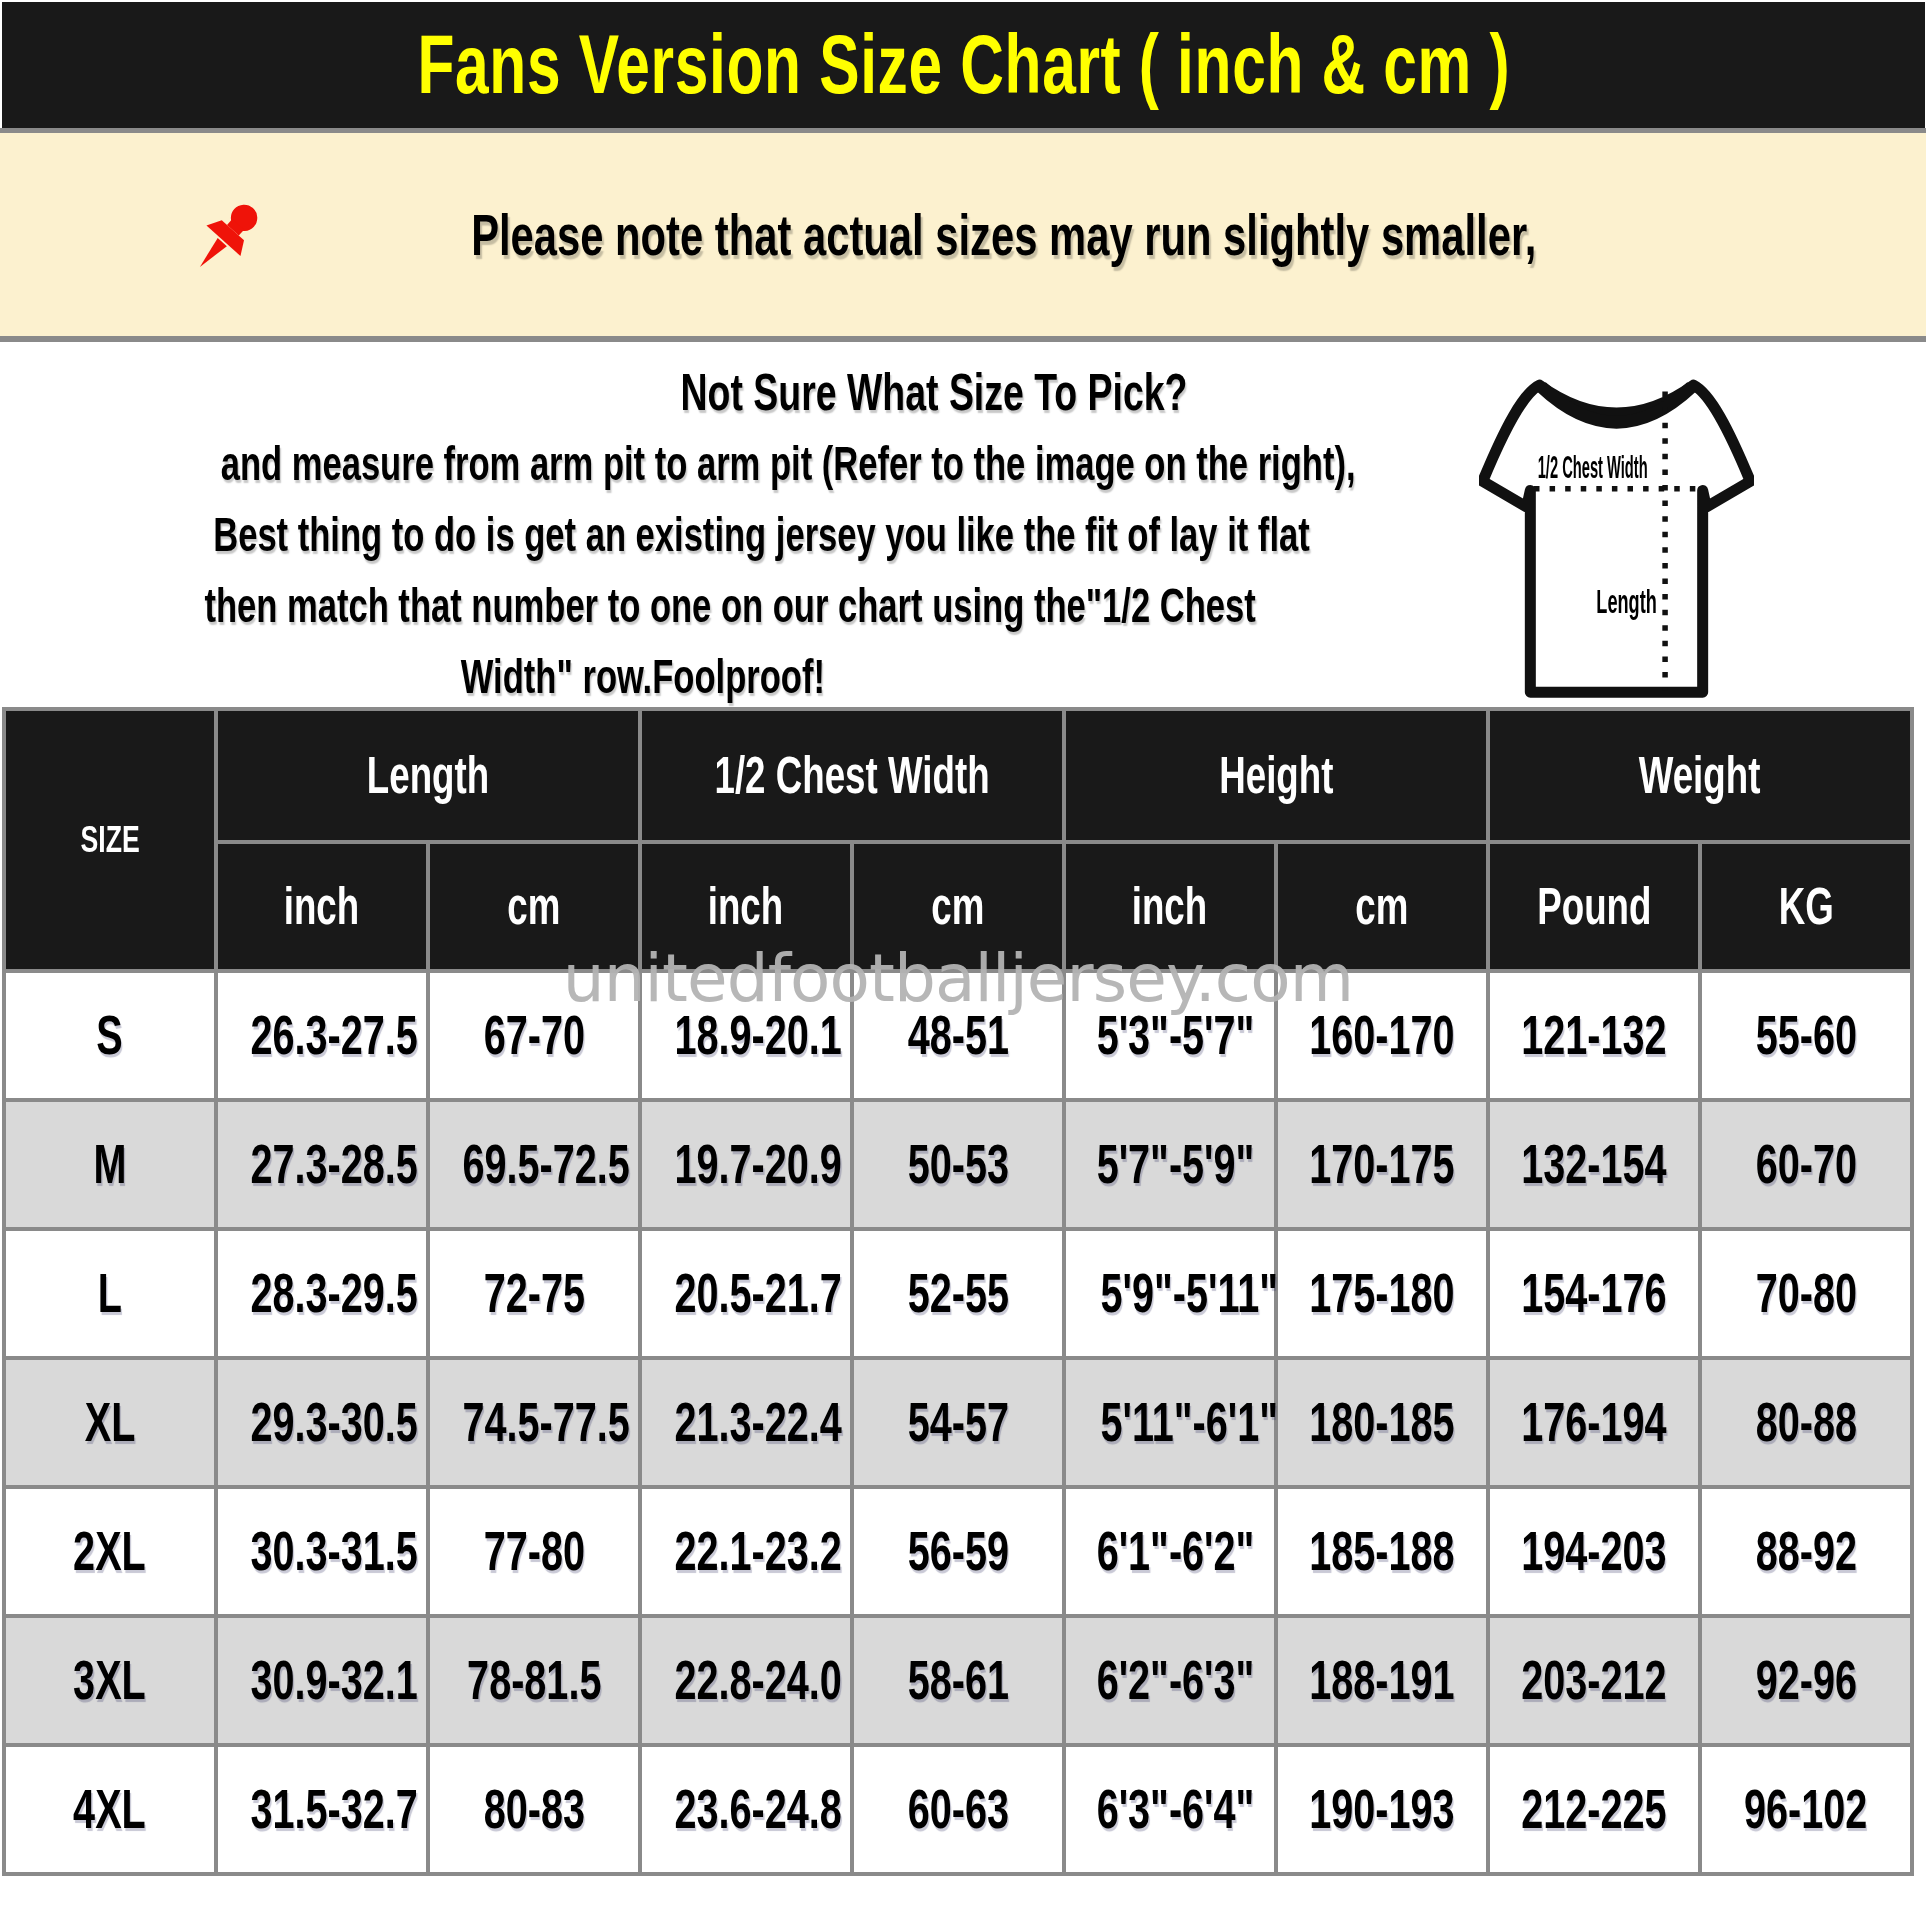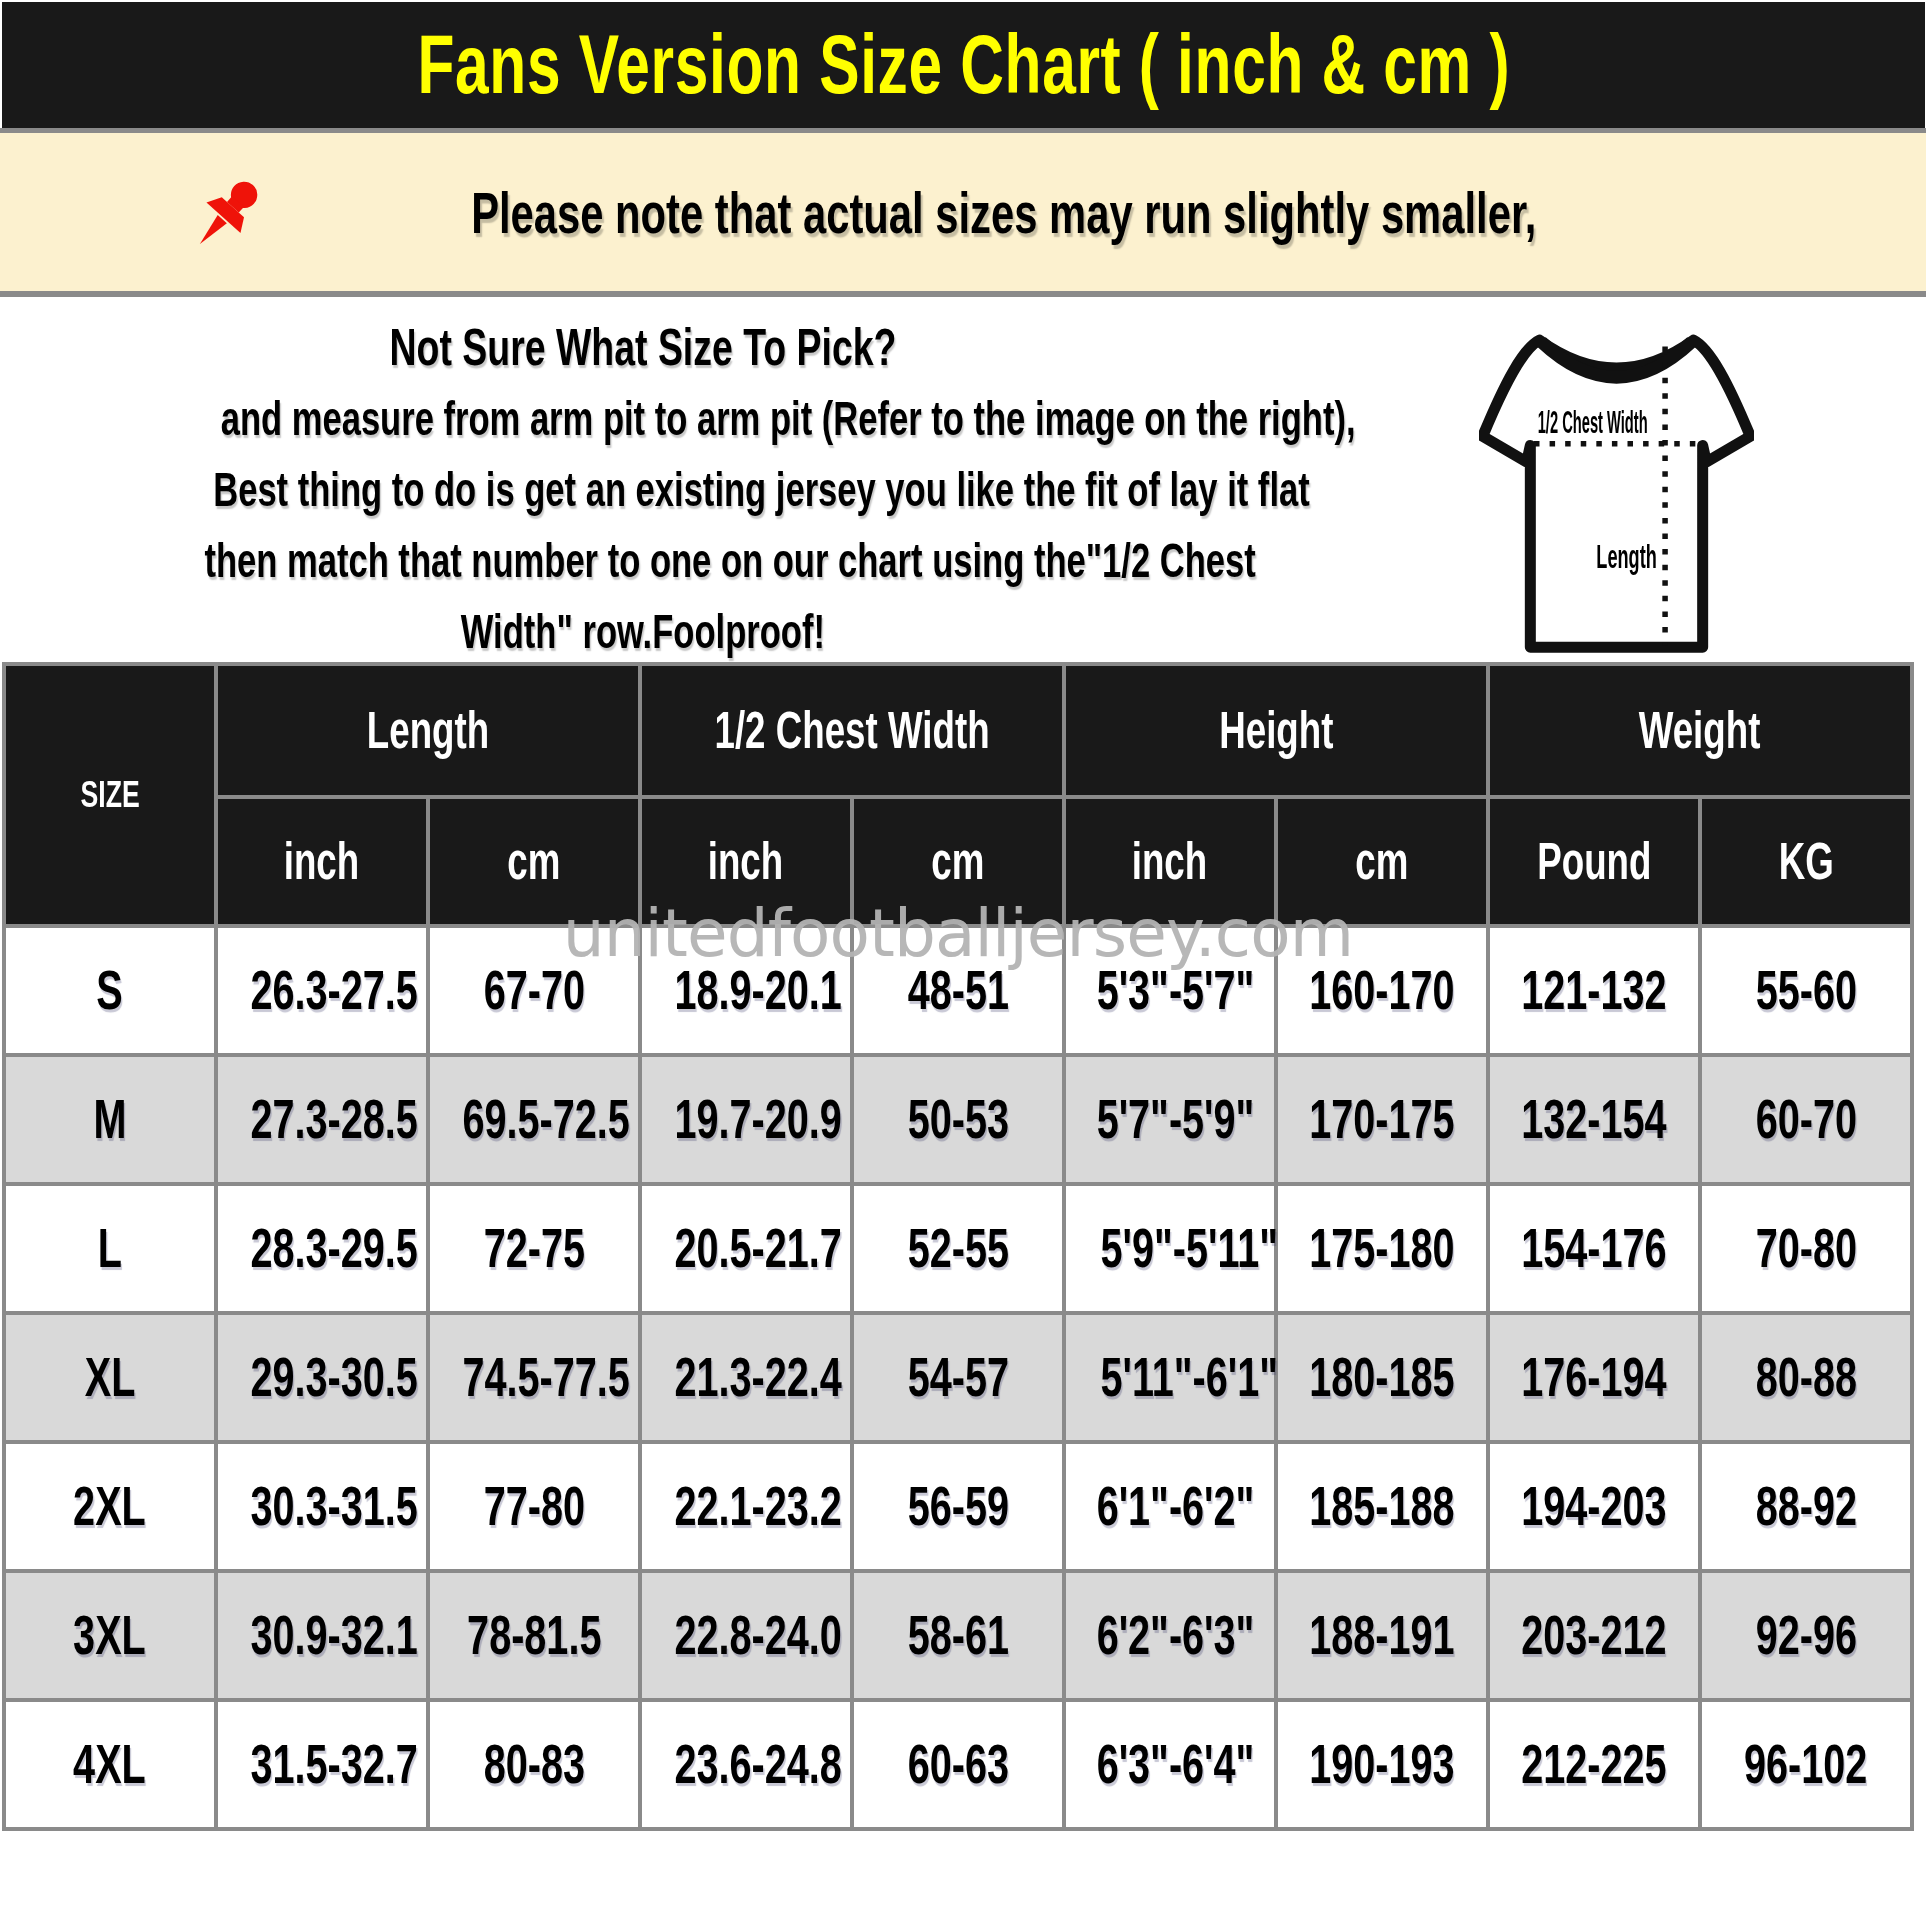--- a/index.html
+++ b/index.html
@@ -9,32 +9,32 @@
   }
   
   .cx{display:inline-block;transform:scaleX(.72);transform-origin:50% 50%;
       white-space:nowrap;font-weight:bold;}
   
   .title-bar{margin:1.8px 1.8px 0;height:126px;background:#191919;
     display:flex;align-items:center;justify-content:center;}
   .title-bar h1{margin:0;font-size:84px;color:#ffff00;font-weight:bold;letter-spacing:0.9px;}
   .divider{height:5.5px;background:#8a8a8a;}
   
-  .note{height:158px;background:#fcf1cf;display:flex;flex-direction:column;
+  .note{height:203px;background:#fcf1cf;display:flex;flex-direction:column;
     align-items:center;justify-content:center;gap:24px;}
   .note-line{font-size:58px;font-weight:bold;display:flex;align-items:center;
     text-shadow:2.8px 3.7px 1.8px rgba(0,0,0,.22);}
   .pin-svg{width:88px;height:88px;margin-right:-7.3px;transform:translateY(1.8px);}
   .hl{color:#ff0000;}
   .arrows{font-family:"DejaVu Sans",sans-serif;letter-spacing:24px;margin-left:24px;
     font-weight:bold;}
   
   .instructions{height:365px;position:relative;background:#fff;}
   .inst-text{position:absolute;left:0;top:14.7px;width:1286px;text-align:center;}
-  .inst-heading{font-size:52px;line-height:72px;text-shadow:1.8px 2.8px 1.8px rgba(0,0,0,.22);}
+  .inst-heading{font-size:52px;line-height:72px;text-shadow:1.8px 2.8px 1.8px rgba(0,0,0,.22);text-align:right;}
   .inst-line{font-size:48px;line-height:71px;text-shadow:1.8px 2.8px 1.8px rgba(0,0,0,.22);}
   .tee-svg{position:absolute;right:173px;top:27.5px;}
   
   .table-wrap{position:relative;margin:0 13px 0 1.8px;}
   table{width:100%;border-collapse:collapse;table-layout:fixed;}
   th,td{border:4.6px solid #8a8a8a;text-align:center;vertical-align:middle;padding:0;}
   thead th{background:#191919;color:#fff;font-size:51px;}
   th.corner{font-size:37px;}
   .group-row th{height:129px;}
   .sub-row th{height:125px;}

